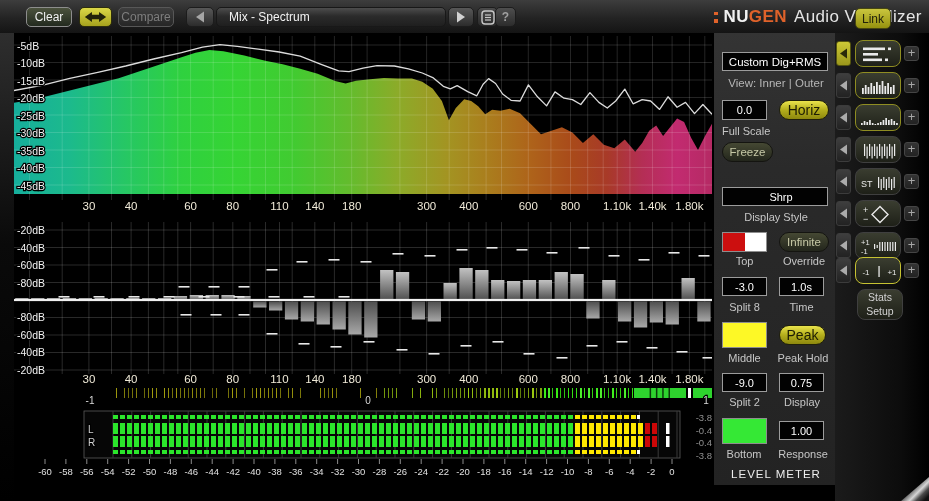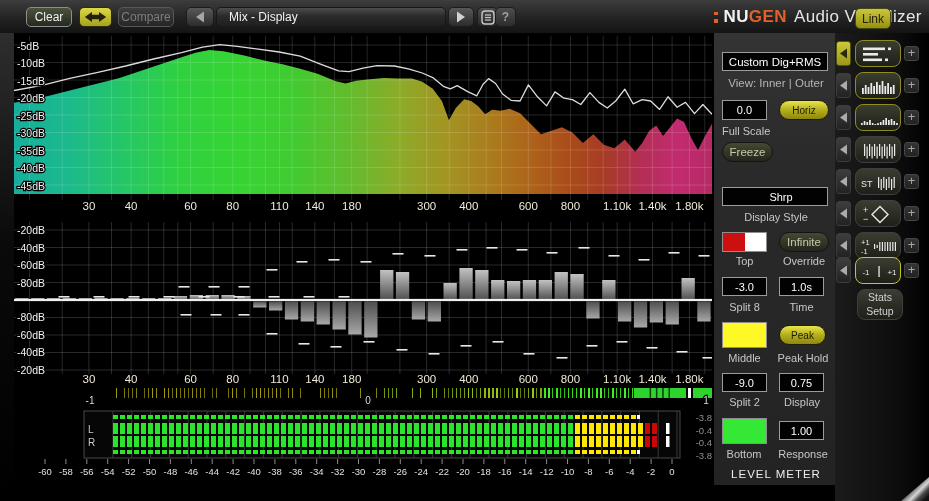--- a/index.html
+++ b/index.html
@@ -39,21 +39,21 @@
   #band-svg{left:14px;top:222px;}
   #meter-svg{left:0;top:408px;}
   
   #panel{position:absolute;left:714px;top:33px;width:124px;height:452px;
          background:linear-gradient(180deg,#343434,#2a2a2a 30%,#232323);}
   .plbl{position:absolute;font-size:11px;color:#c6c6c6;}
   .pctr{text-align:center;}
   .vbox{position:absolute;background:#020202;border:1px solid #9c9c9c;color:#fff;font-size:11px;
         display:flex;align-items:center;justify-content:center;box-sizing:border-box;}
   .ybtn{position:absolute;background:linear-gradient(180deg,#eae44c,#b4ae1c 50%,#8d880e);
-        border:1px solid #20200a;border-radius:10px;color:#1d1d03;font-size:10px;
+        border:1px solid #20200a;border-radius:10px;color:#1d1d03;font-size:14px;
         display:flex;align-items:center;justify-content:center;box-sizing:border-box;}
   .dbtn{position:absolute;background:linear-gradient(180deg,#45483334,#45483390);
         background:linear-gradient(180deg,#454833,#23261c);border:1px solid #141410;border-radius:10px;
         color:#c6c8a6;font-size:11.5px;display:flex;align-items:center;justify-content:center;box-sizing:border-box;}
   .swatch{position:absolute;border:1px solid #8e8e8e;box-sizing:border-box;display:flex;}
   #p-mode{left:8px;top:19px;width:106px;height:19px;font-size:11.5px;}
   #p-view{left:0;top:44px;width:124px;font-size:11.5px;color:#b6b6b6;}
   #p-fs{left:8px;top:67px;width:45px;height:20px;}
   #p-horiz{left:65px;top:67px;width:50px;height:20px;}
   #p-fslbl{left:8px;top:92px;}
@@ -123,21 +123,21 @@
     </div>
     <div class="tbtn" id="compare-btn">
         <span>Compare</span>
       </div>
     <div class="tbtn" id="prev-btn">
       <svg width="12" height="14" viewBox="0 0 12 14">
         <polygon points="10,1.5 2,7 10,12.5" fill="#a6a6a6"></polygon>
       </svg>
     </div>
     <div class="tbtn" id="preset-field">
-        <span>Mix - Display</span>
+        <span>Mix - Spectrum</span>
       </div>
     <div class="tbtn" id="next-btn">
       <svg width="12" height="14" viewBox="0 0 12 14">
         <polygon points="2,1.5 10,7 2,12.5" fill="#d2d2d2"></polygon>
       </svg>
     </div>
     <div class="tbtn" id="list-btn">
       <svg width="14" height="15" viewBox="0 0 14 15">
         <rect x="1" y="1" width="12" height="13" rx="3" fill="none" stroke="#c8c8c8" stroke-width="1.4"></rect>
         <line x1="4" y1="5" x2="10" y2="5" stroke="#c8c8c8" stroke-width="1.2"></line>

